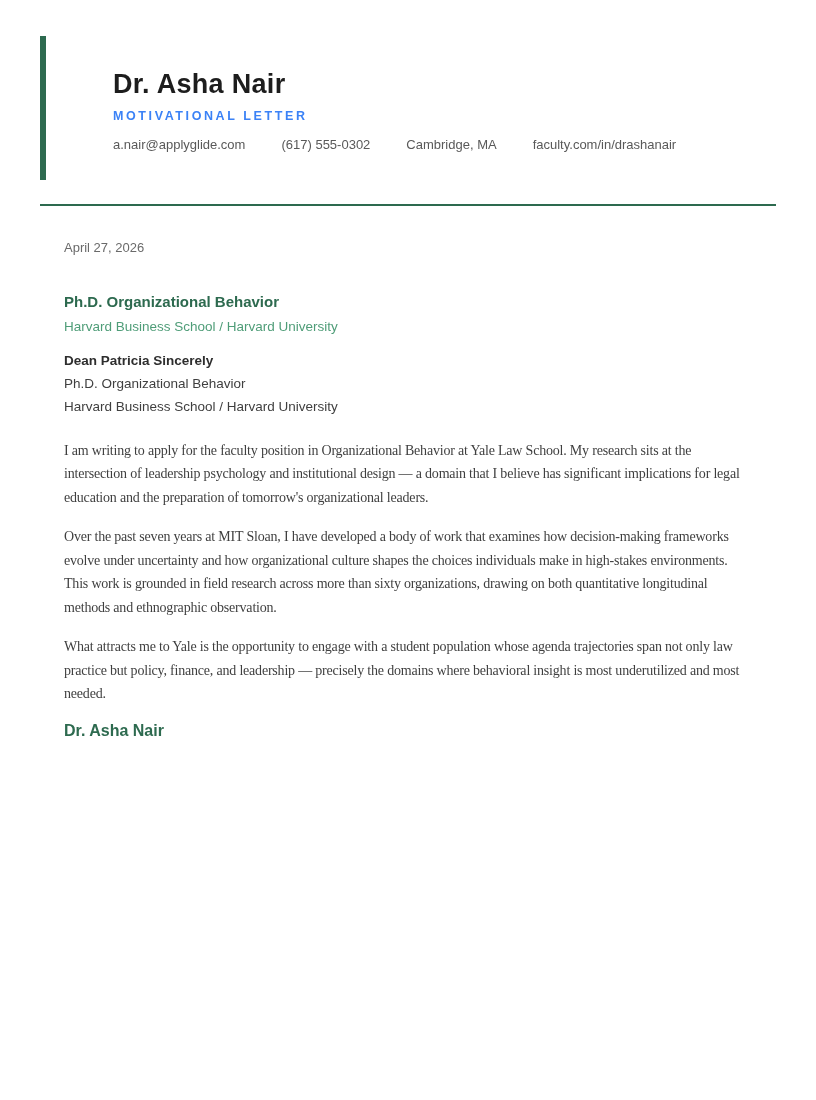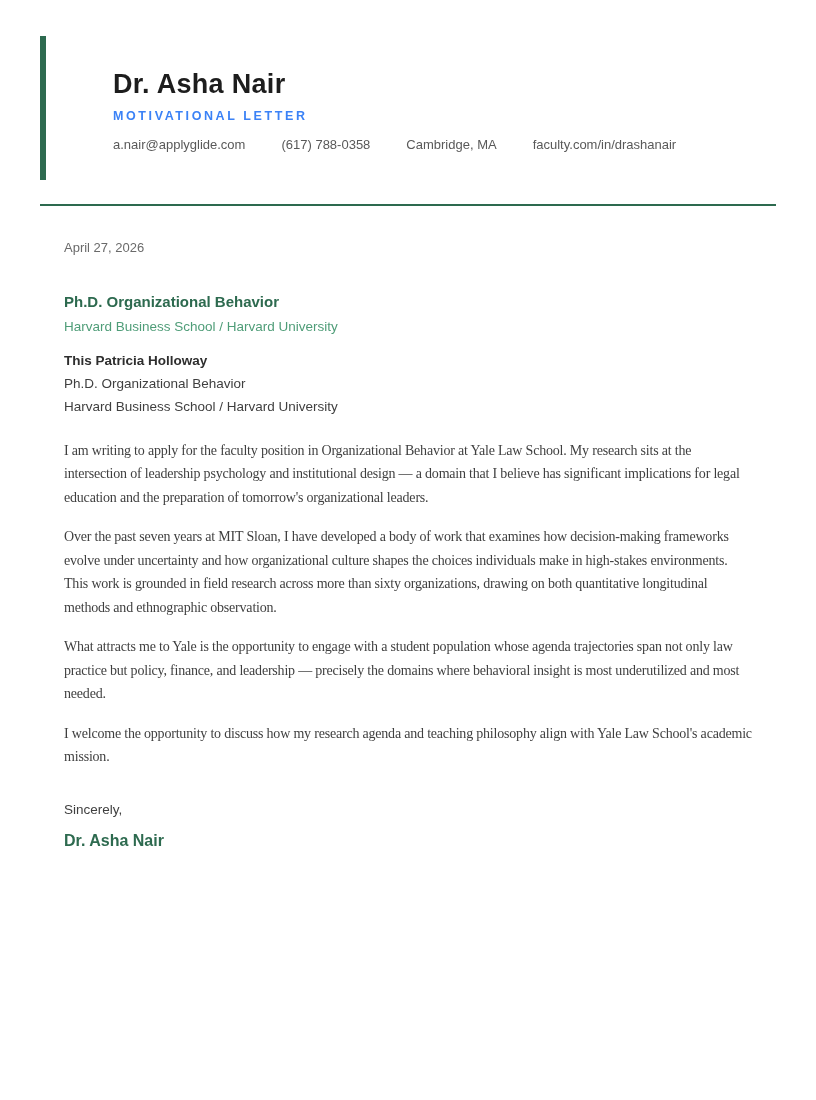--- a/index.html
+++ b/index.html
@@ -124,48 +124,46 @@
 <body>
 
 <div class="page">
 
   <div class="header">
     <div class="accent-bar"></div>
     <div class="name">Dr. Asha Nair</div>
     <div class="doc-type">MOTIVATIONAL LETTER</div>
     <div class="contact-row">
       <span class="contact-item">a.nair@applyglide.com</span>
-      <span class="contact-item">(617) 788-0358</span>
+      <span class="contact-item">(617) 555-0302</span>
       <span class="contact-item">Cambridge, MA</span>
       <span class="contact-item">faculty.com/in/drashanair</span>
     </div>
   </div>
 
   <div class="divider"></div>
 
   <div class="letter">
 
     <div class="date">April 27, 2026</div>
 
     <div class="position-block">
       <div class="position-title">Ph.D. Organizational Behavior</div>
       <div class="position-institution">Harvard Business School / Harvard University</div>
     </div>
 
     <div class="recipient">
-      <div class="recipient-name">This Patricia Holloway</div>
+      <div class="recipient-name">Dean Patricia Sincerely</div>
       <div class="recipient-line">Ph.D. Organizational Behavior</div>
       <div class="recipient-line">Harvard Business School / Harvard University</div>
     </div>
 
 
     <div class="body-paragraphs">
       <p class="para">I am writing to apply for the faculty position in Organizational Behavior at Yale Law School. My research sits at the intersection of leadership psychology and institutional design — a domain that I believe has significant implications for legal education and the preparation of tomorrow's organizational leaders.</p>
       <p class="para">Over the past seven years at MIT Sloan, I have developed a body of work that examines how decision-making frameworks evolve under uncertainty and how organizational culture shapes the choices individuals make in high-stakes environments. This work is grounded in field research across more than sixty organizations, drawing on both quantitative longitudinal methods and ethnographic observation.</p>
       <p class="para">What attracts me to Yale is the opportunity to engage with a student population whose agenda trajectories span not only law practice but policy, finance, and leadership — precisely the domains where behavioral insight is most underutilized and most needed.</p>
-      <p class="para">I welcome the opportunity to discuss how my research agenda and teaching philosophy align with Yale Law School's academic mission.</p>
     </div>
 
-    <div class="closing">Sincerely,</div>
     <div class="signature">Dr. Asha Nair</div>
 
   </div>
 </div>
 
 </body></html>

